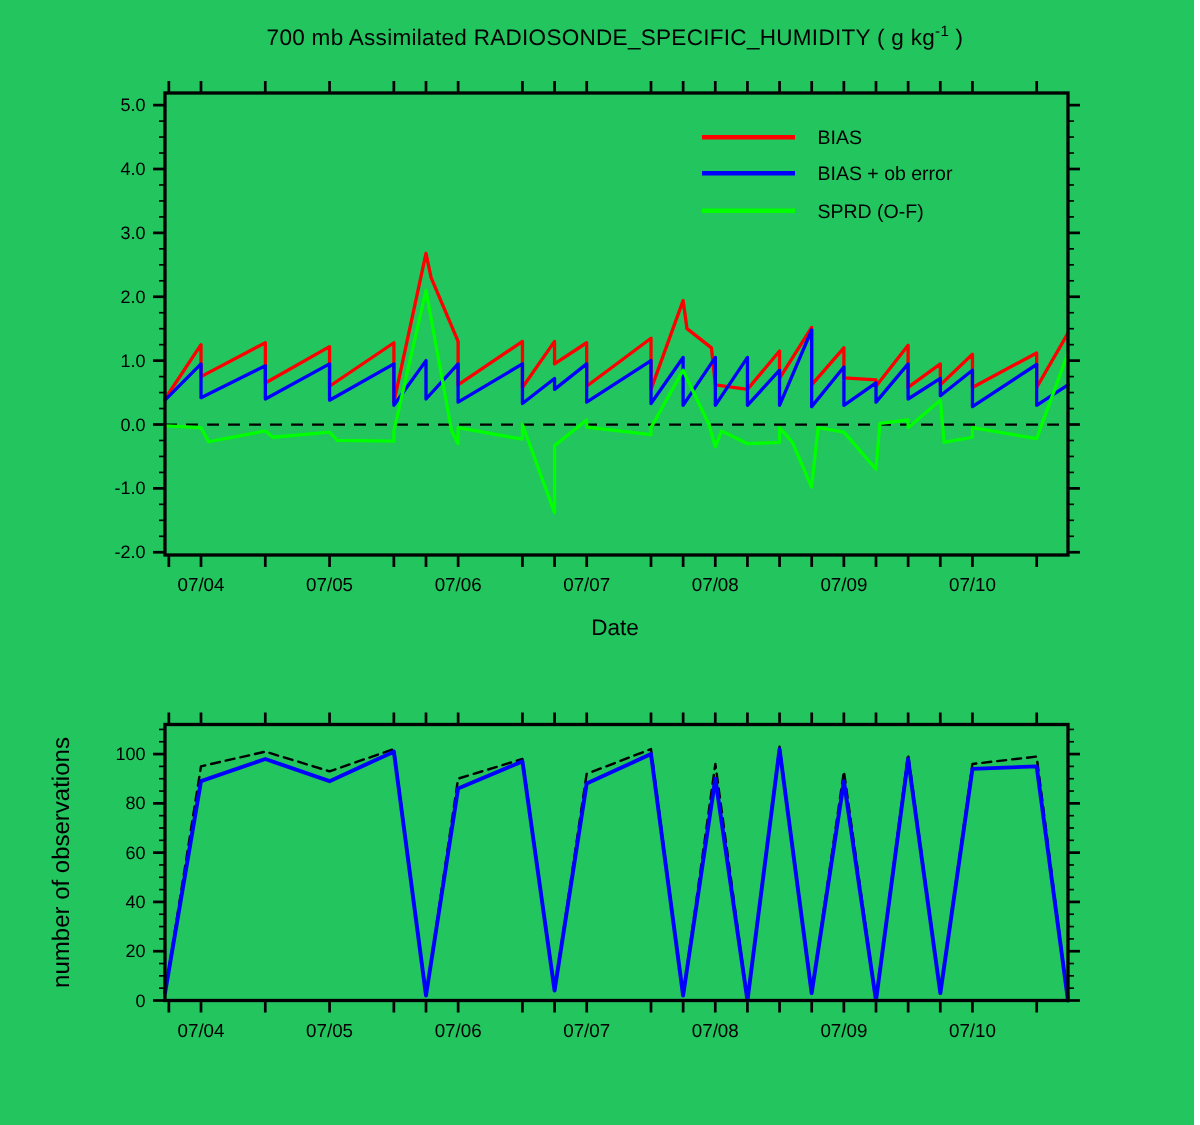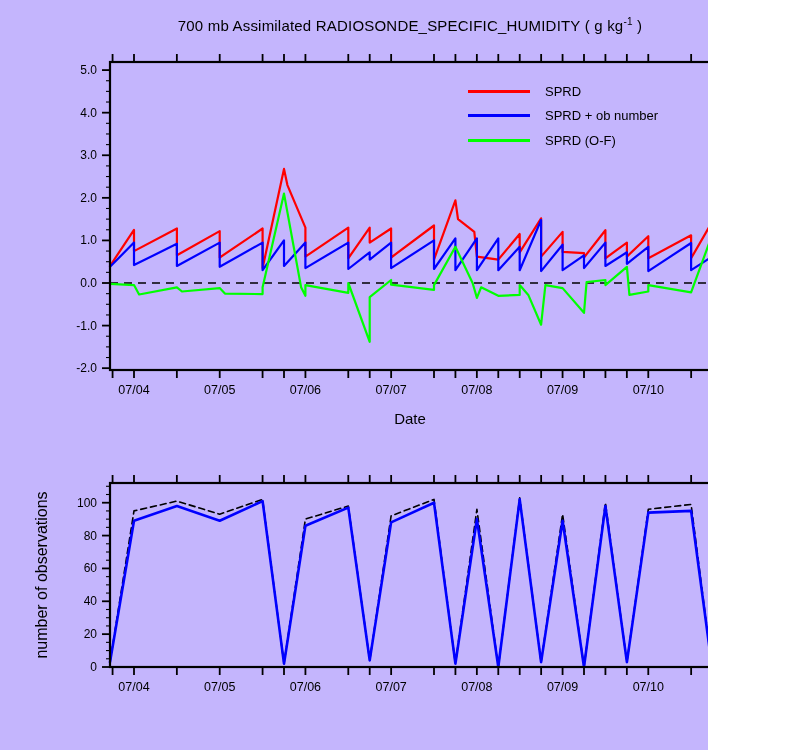--- a/index.html
+++ b/index.html
@@ -1,16 +1,16 @@
 <!DOCTYPE html>
 <html><head>
 <meta charset="utf-8">
 <style>
   html,body{margin:0;padding:0;background:#ffffff;}
-  #stage{position:relative;width:708px;height:750px;background:#c4b5fd;overflow:hidden;
+  #stage{position:relative;width:796px;height:750px;background:#22c55e;overflow:hidden;
          font-family:"Liberation Sans", sans-serif;color:#000;}
   .abs{position:absolute;}
   #chart-title{top:16px;left:0;width:820px;text-align:center;font-size:15px;letter-spacing:0.2px;}
   #chart-title sup{font-size:10px;}
   .legend-row{position:absolute;height:14px;}
   .legend-swatch{position:absolute;width:62px;height:3px;top:6px;left:0;}
   .legend-label{position:absolute;left:77px;top:0;font-size:13px;white-space:nowrap;}
   #x-axis-title-top{top:410px;left:0;width:820px;text-align:center;font-size:15px;}
   #y-axis-title-bottom{left:42px;top:575px;transform:translate(-50%,-50%) rotate(-90deg);
       transform-origin:center;white-space:nowrap;font-size:16px;}
@@ -258,25 +258,25 @@
         <text x="97" y="79.57142857142858" text-anchor="end" font-size="12px" fill="#000">80</text>
         <text x="97" y="46.71428571428572" text-anchor="end" font-size="12px" fill="#000">100</text>
       </g>
       <polyline points="110.0,202.1 134.0,50.9 176.9,41.1 219.7,54.2 262.6,39.4 284.0,203.7 305.4,59.1 348.3,46.0 369.7,200.4 391.1,55.9 434.0,39.4 455.4,203.7 476.9,49.3 498.3,207.0 519.7,37.8 541.1,202.1 562.6,54.2 584.0,207.0 605.4,42.7 626.9,202.1 648.3,49.3 691.1,44.4 712.0,207.0" fill="none" stroke="#000000" stroke-width="1.6" stroke-linejoin="round" stroke-linecap="round" stroke-dasharray="6,4"></polyline>
       <polyline points="110.0,202.1 134.0,60.8 176.9,46.0 219.7,60.8 262.6,41.1 284.0,203.7 305.4,65.7 348.3,47.6 369.7,200.4 391.1,62.4 434.0,42.7 455.4,203.7 476.9,59.1 498.3,207.0 519.7,39.4 541.1,202.1 562.6,60.8 584.0,207.0 605.4,46.0 626.9,202.1 648.3,52.6 691.1,50.9 712.0,207.0" fill="none" stroke="#0000ff" stroke-width="2.6" stroke-linejoin="round" stroke-linecap="round"></polyline>
       <rect x="110" y="23" width="602" height="184" fill="none" stroke="#000" stroke-width="2.2"></rect>
     </svg>
 
   <div class="legend-row abs" style="top:84px;left:468px;">
     <span class="legend-swatch" id="sw0" style="background: rgb(255, 0, 0);"></span>
-    <span class="legend-label">SPRD</span>
+    <span class="legend-label">BIAS</span>
   </div>
   <div class="legend-row abs" style="top:108px;left:468px;">
     <span class="legend-swatch" id="sw1" style="background: rgb(0, 0, 255);"></span>
-    <span class="legend-label">SPRD + ob number</span>
+    <span class="legend-label">BIAS + ob error</span>
   </div>
   <div class="legend-row abs" style="top:133px;left:468px;">
     <span class="legend-swatch" id="sw2" style="background: rgb(0, 255, 0);"></span>
     <span class="legend-label">SPRD (O-F)</span>
   </div>
 
   <div id="x-axis-title-top" class="abs">Date</div>
   <div id="y-axis-title-bottom" class="abs">number of observations</div>
 
 </div>

